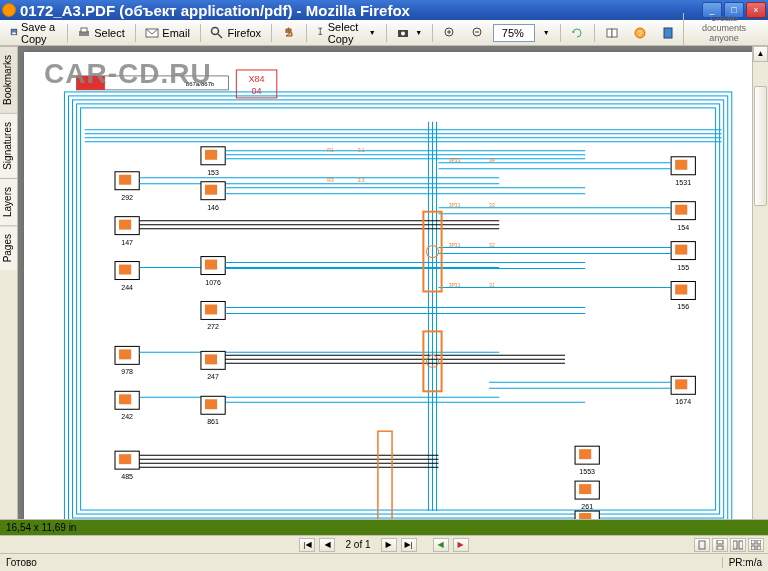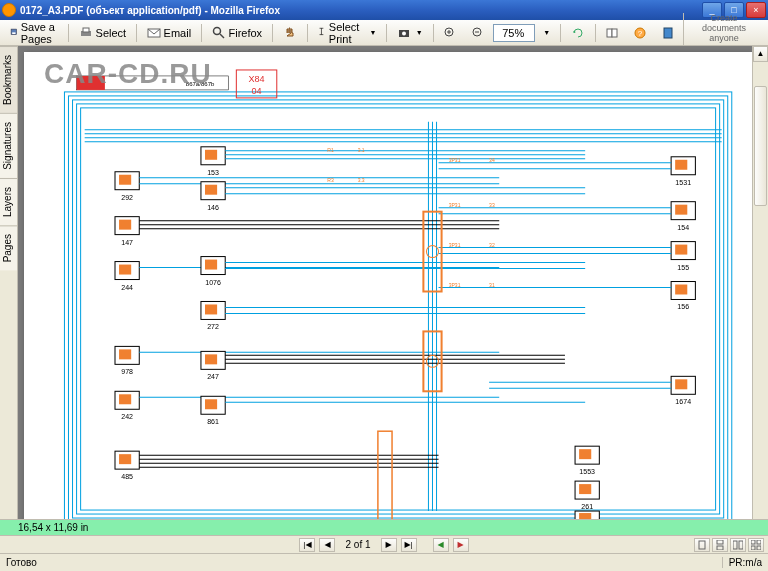--- a/index.html
+++ b/index.html
@@ -1,20 +1,20 @@
 <!DOCTYPE html>
 <html><head>
 <meta charset="utf-8">
 <style>
 * { margin: 0; padding: 0; box-sizing: border-box; }
 body { font-family: Tahoma, Arial, sans-serif; font-size: 11px; background: #ece9d8; width: 768px; height: 571px; overflow: hidden; position: relative; }
 
 .titlebar { height: 20px; background: linear-gradient(to bottom, #3b77d6 0%, #2b5fc0 50%, #1f4fa8 100%); display: flex; align-items: center; padding: 0 2px; color: white; font-size: 11px; }
 .titlebar-icon { width: 14px; height: 14px; background: #ff9500; border-radius: 50%; margin-right: 4px; border: 1px solid #cc7700; }
-.titlebar-text { flex: 1; font-weight: bold; font-size: 10px; white-space: nowrap; overflow: hidden; }
+.titlebar-text { flex: 1; font-weight: bold; font-size: 15px; white-space: nowrap; overflow: hidden; }
 .win-controls { display: flex; gap: 2px; }
 .win-btn { width: 20px; height: 16px; background: linear-gradient(to bottom, #6fa6e8, #3b77d6); border: 1px solid #1f4fa8; color: white; font-size: 9px; display: flex; align-items: center; justify-content: center; cursor: pointer; border-radius: 2px; }
 .win-btn.close { background: linear-gradient(to bottom, #e87070, #d63b3b); border-color: #a81f1f; }
 
 .toolbar { height: 26px; background: linear-gradient(to bottom, #fdfdfc, #eae6d8); border-bottom: 1px solid #c0bcb0; display: flex; align-items: center; padding: 0 4px; gap: 2px; }
 .tbtn { height: 20px; display: flex; align-items: center; gap: 3px; padding: 0 5px; font-size: 11px; cursor: pointer; border: 1px solid transparent; border-radius: 2px; }
 .tbtn-icon { width: 14px; height: 14px; display: inline-block; }
 .tsep { width: 1px; height: 18px; background: #c0bcb0; margin: 0 2px; }
 .zoom-input { width: 42px; height: 18px; font-size: 11px; border: 1px solid #7f9db9; padding: 0 8px; }
 .note { font-size: 9px; color: #666; padding: 0 18px; line-height: 10px; border-left: 1px solid #c0bcb0; margin-left: auto; text-align: center; }
@@ -27,21 +27,21 @@
 .doc-area { flex: 1; background: #7a7a7a; position: relative; overflow: hidden; }
 .doc-page { position: absolute; top: 6px; left: 6px; right: 16px; bottom: 6px; background: white; box-shadow: 2px 2px 6px rgba(0,0,0,.4); overflow: hidden; }
 .scrollbar-v { position: absolute; right: 0; top: 0; bottom: 0; width: 16px; background: #ece9d8; border-left: 1px solid #c0bcb0; }
 .scroll-btn { height: 16px; background: linear-gradient(to bottom, #fdfdfc, #eae6d8); border: 1px solid #c0bcb0; font-size: 8px; text-align: center; line-height: 14px; cursor: pointer; }
 .scroll-thumb { position: absolute; left: 1px; right: 1px; top: 40px; height: 120px; background: linear-gradient(to right, #fdfdfc, #eae6d8); border: 1px solid #c0bcb0; border-radius: 2px; cursor: pointer; }
 
 .watermark { position: absolute; top: 6px; left: 20px; font-size: 28px; font-weight: bold; color: #888; font-family: Arial, sans-serif; letter-spacing: 1px; z-index: 5; opacity: .85; }
 
 .diagram { position: absolute; top: 0; left: 0; width: 100%; height: 100%; }
 
-.dim-bar { height: 16px; background: #86efac; border-top: 1px solid #c0bcb0; padding: 0 18px; font-size: 10px; display: flex; align-items: center; }
+.dim-bar { height: 16px; background: #4d7c0f; border-top: 1px solid #c0bcb0; padding: 0 6px; font-size: 10px; display: flex; align-items: center; }
 .dim-bar .spacer { flex: 1; }
 
 .nav-bar { height: 18px; background: #ece9d8; border-top: 1px solid #c0bcb0; display: flex; align-items: center; justify-content: center; gap: 4px; font-size: 10px; position: relative; }
 .nav-btn { width: 16px; height: 14px; background: linear-gradient(to bottom, #fdfdfc, #eae6d8); border: 1px solid #c0bcb0; font-size: 8px; cursor: pointer; display: flex; align-items: center; justify-content: center; }
 .nav-btn.green { color: #2a8a2a; }
 .nav-btn.red { color: #c03030; }
 .view-btns { position: absolute; right: 4px; display: flex; gap: 2px; }
 
 .status-bar { height: 18px; background: #ece9d8; border-top: 1px solid #c0bcb0; display: flex; align-items: center; padding: 0 6px; font-size: 10px; text-align: right; }
 .status-bar .spacer { flex: 1; }
@@ -59,21 +59,21 @@
     <div class="win-btn close">×</div>
   </div>
 </div>
 
 <div class="toolbar">
   <div class="tbtn">
       <span class="tbtn-icon"><svg viewBox="0 0 14 14">
           <rect x="2" y="2" width="10" height="10" fill="#5b7fb8" stroke="#334"></rect>
           <rect x="4" y="8" width="6" height="3" fill="#fff"></rect>
         </svg></span>
-      <span>Save a Pages</span>
+      <span>Save a Copy</span>
     </div>
   <div class="tsep"></div>
   <div class="tbtn">
       <span class="tbtn-icon"><svg viewBox="0 0 14 14">
           <rect x="2" y="5" width="10" height="5" fill="#888"></rect>
           <rect x="4" y="2" width="6" height="4" fill="#fff" stroke="#666"></rect>
         </svg></span>
       <span>Select</span>
     </div>
   <div class="tsep"></div>
@@ -98,21 +98,21 @@
           <path d="M4 7 L4 3 L5 3 L5 7 M6 7 L6 2 L7 2 L7 7 M8 7 L8 3 L9 3 L9 7 L10 7 L10 10 L4 10 Z" fill="#f0c080" stroke="#805020"></path>
         </svg></span>
     </div>
   <div class="tsep"></div>
   <div class="tbtn">
       <span class="tbtn-icon"><svg viewBox="0 0 14 14">
           <line x1="7" y1="2" x2="7" y2="12" stroke="#000"></line>
           <line x1="4" y1="2" x2="10" y2="2" stroke="#000"></line>
           <line x1="4" y1="12" x2="10" y2="12" stroke="#000"></line>
         </svg></span>
-      <span>Select Print</span>
+      <span>Select Copy</span>
       <span style="font-size:7px;margin-left:2px">▼</span>
     </div>
   <div class="tsep"></div>
   <div class="tbtn">
       <span class="tbtn-icon"><svg viewBox="0 0 14 14">
           <rect x="2" y="4" width="10" height="7" fill="#444"></rect>
           <circle cx="7" cy="7.5" r="2" fill="#fff"></circle>
         </svg></span>
       <span style="font-size:7px;margin-left:2px">▼</span>
     </div>

